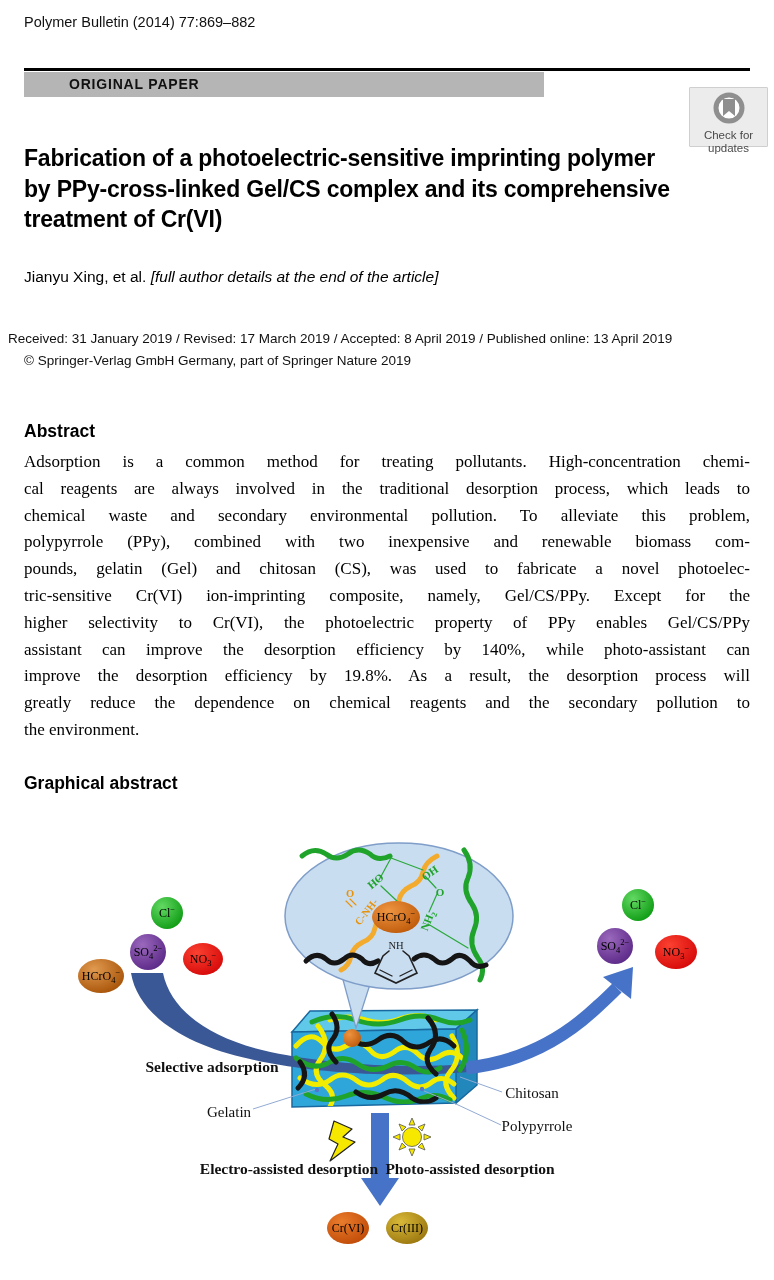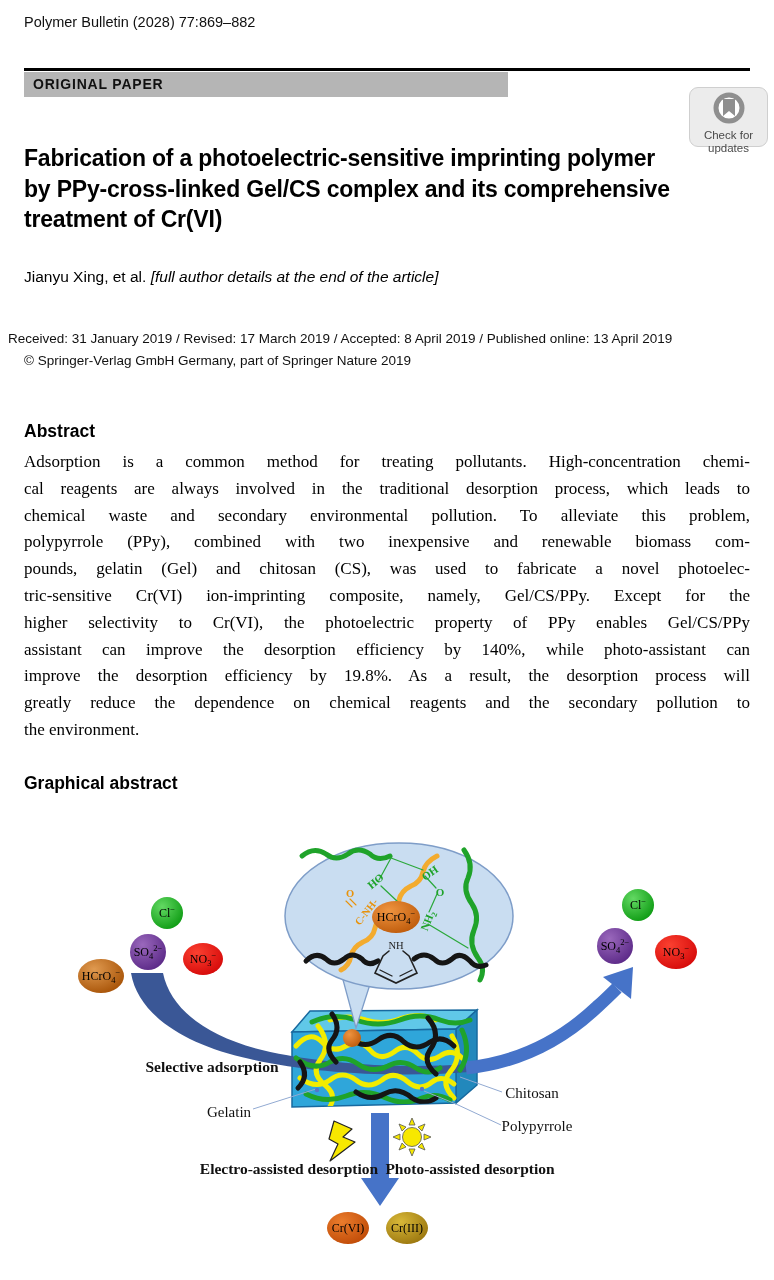--- a/index.html
+++ b/index.html
@@ -1,23 +1,23 @@
 <!DOCTYPE html>
 <html><head>
 <meta charset="utf-8">
 <style>
   html,body{margin:0;padding:0;background:#888;}
   #page{position:relative;width:774px;height:1280px;background:#fff;overflow:hidden;
         font-family:"Liberation Sans",sans-serif;color:#000;}
   .abs{position:absolute;}
   .jline{left:24px;font-size:14.5px;color:#111;}
   #rule{left:24px;top:68px;width:726px;height:3px;background:#000;}
-  #secbar{left:24px;top:72px;width:484px;height:25px;background:#b5b5b5;}
+  #secbar{left:24px;top:72px;width:484px;height:25px;background:#b5b5b5;padding-left:36px;}
   #secbar span{display:block;padding:4px 0 0 9px;font-size:14px;font-weight:bold;letter-spacing:.8px;color:#111;}
-  #badge{left:689px;top:87px;width:77px;height:58px;background:#ececec;border:1px solid #cfcfcf;border-radius:9px;text-align:center;cursor:pointer;}
+  #badge{left:689px;top:87px;width:77px;height:58px;background:#ececec;border:1px solid #cfcfcf;border-radius:1px;text-align:center;cursor:pointer;}
   #badge .btxt{font-size:11.5px;line-height:12.5px;color:#4a4a4a;}
   #title{left:24px;top:143px;width:726px;font-size:23px;font-weight:bold;line-height:30.5px;letter-spacing:-.2px;}
   #authors{left:24px;top:268px;width:726px;font-size:15.5px;font-weight:normal;}
   #authors .note{font-style:italic;}
   #dates{left:8px;top:331px;width:740px;font-size:13.5px;color:#111;}
   #copyright{left:24px;top:353px;width:726px;font-size:13.5px;color:#111;}
   .h2{left:24px;font-size:17.5px;font-weight:bold;}
   #abstract-body{left:24px;top:449px;width:726px;font-family:"Liberation Serif",serif;font-size:17px;line-height:26.8px;}
   #abstract-body .ln{text-align:justify;text-align-last:justify;}
   #abstract-body .ln.last{text-align:left;text-align-last:left;}
@@ -27,21 +27,21 @@
   .ion{font-size:12px;fill:#000;}
   .ion .ss{font-size:8.5px;}
   .glab{font-size:11px;font-weight:bold;fill:#1fa32a;}
   .olab{font-size:10.5px;font-weight:bold;fill:#e8920a;}
 </style>
 </head>
 <body>
 
 <div id="page">
 
-  <div class="abs jline" style="top:14px">Polymer Bulletin (2028) 77:869–882</div>
+  <div class="abs jline" style="top:14px">Polymer Bulletin (2014) 77:869–882</div>
 
   <div class="abs" id="rule"></div>
   <div class="abs" id="secbar">
     <span>ORIGINAL PAPER</span>
   </div>
 
   <div class="abs" id="badge">
     <svg width="40" height="34" viewBox="0 0 40 34" style="margin-top:3px">
       <circle cx="20" cy="17" r="13" fill="#fff" stroke="#8f8f8f" stroke-width="5"></circle>
       <path d="M14,8 h12 v17 l-6,-5 l-6,5 z" fill="#8f8f8f"></path>

